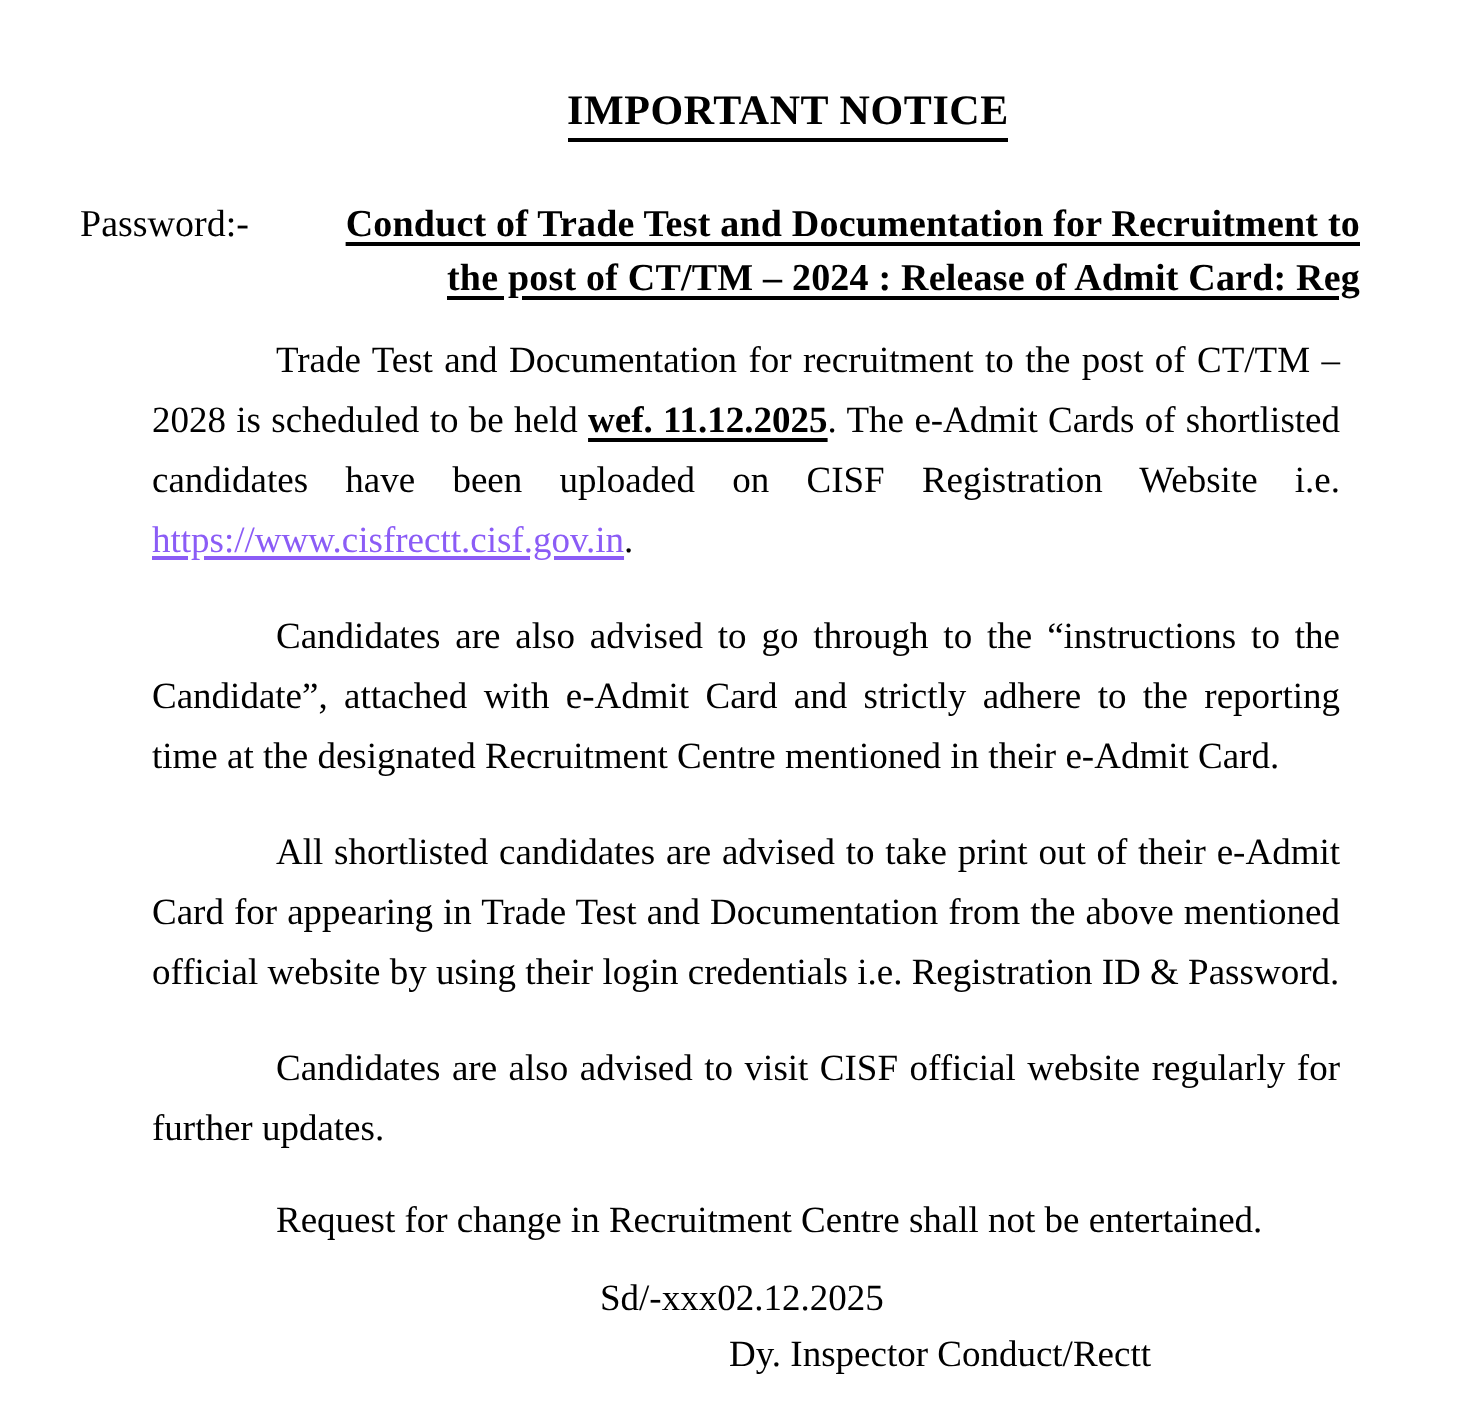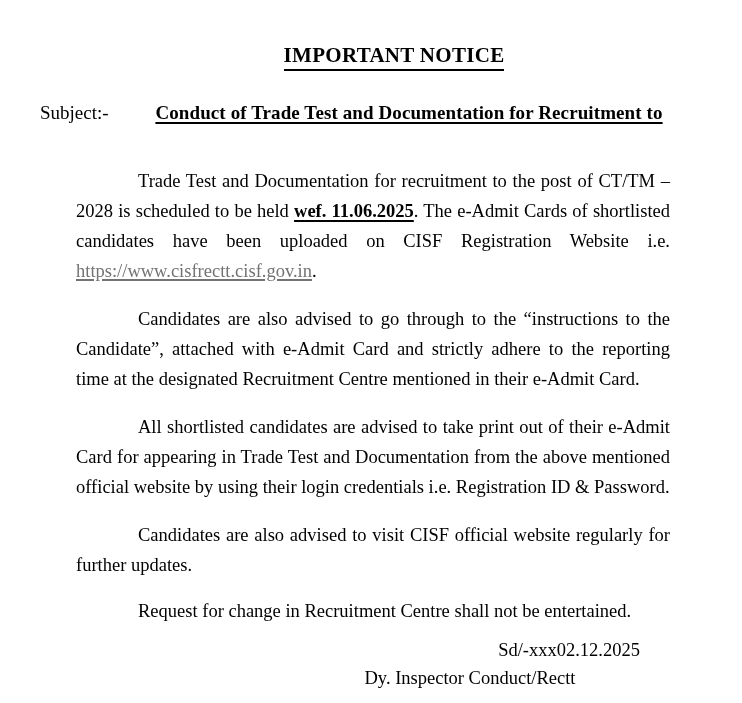--- a/index.html
+++ b/index.html
@@ -58,21 +58,21 @@
     left: 0;
     top: 0;
     font-size: 19px;
     font-weight: normal;
     white-space: nowrap;
   }
   .subject-text {
     margin-left: 98px;
     font-size: 19px;
     font-weight: bold;
-    text-align: center;
+    text-align: right;
     letter-spacing: 0.1px;
   }
   .subject-text .u2 {
     text-decoration: underline;
     text-decoration-thickness: 2px;
     text-underline-offset: 3px;
   }
 
   
   .body-text {
@@ -98,21 +98,21 @@
   }
 
   .bold-u {
     font-weight: bold;
     text-decoration: underline;
     text-decoration-thickness: 2px;
     text-underline-offset: 3px;
   }
 
   a.weblink, .weblink {
-    color: #737373;
+    color: #8b5cf6;
     text-decoration: underline;
     text-decoration-thickness: 1.5px;
     text-underline-offset: 2px;
     font-size: 18.5px;
   }
 
   
   .signature {
     position: absolute;
     left: 300px;
@@ -120,45 +120,46 @@
     width: 340px;
     text-align: center;
     font-size: 18.5px;
     line-height: 28px;
   }
   .sig-line {
     display: block;
     white-space: nowrap;
   }
   .sig-line.sign-name {
-    text-align: right;
+    text-align: left;
   }
   .sig-line.sign-desig {
     text-align: center;
   }
 </style>
 </head>
 <body>
 
 <div class="page">
 
   <div class="notice-title">
     <span class="u">IMPORTANT NOTICE</span>
   </div>
 
   <div class="subject-block">
-    <span class="subject-label">Subject:-</span>
+    <span class="subject-label">Password:-</span>
     <div class="subject-text">
       <span class="u2">Conduct of Trade Test and Documentation for Recruitment to</span><br>
+      <span class="u2">the post of CT/TM – 2024 : Release of Admit Card: Reg</span>
     </div>
   </div>
 
   <div class="body-text">
 
-    <p class="para"><span>Trade Test and Documentation for recruitment to the post of CT/TM – 2028 is scheduled to be held </span><span class="bold-u">wef. 11.06.2025</span><span>. The e-Admit Cards of shortlisted candidates have been uploaded on CISF Registration Website i.e. </span><a class="weblink" href="#">https://www.cisfrectt.cisf.gov.in</a><span>.</span></p>
+    <p class="para"><span>Trade Test and Documentation for recruitment to the post of CT/TM – 2028 is scheduled to be held </span><span class="bold-u">wef. 11.12.2025</span><span>. The e-Admit Cards of shortlisted candidates have been uploaded on CISF Registration Website i.e. </span><a class="weblink" href="#">https://www.cisfrectt.cisf.gov.in</a><span>.</span></p>
 
     <p class="para">Candidates are also advised to go through to the “instructions to the Candidate”, attached with e-Admit Card and strictly adhere to the reporting time at the designated Recruitment Centre mentioned in their e-Admit Card.</p>
 
     <p class="para">All shortlisted candidates are advised to take print out of their e-Admit Card for appearing in Trade Test and Documentation from the above mentioned official website by using their login credentials i.e. Registration ID &amp; Password.</p>
 
     <p class="para tight">Candidates are also advised to visit CISF official website regularly for further updates.</p>
 
     <p class="para tight">Request for change in Recruitment Centre shall not be entertained.</p>
 
   </div>

